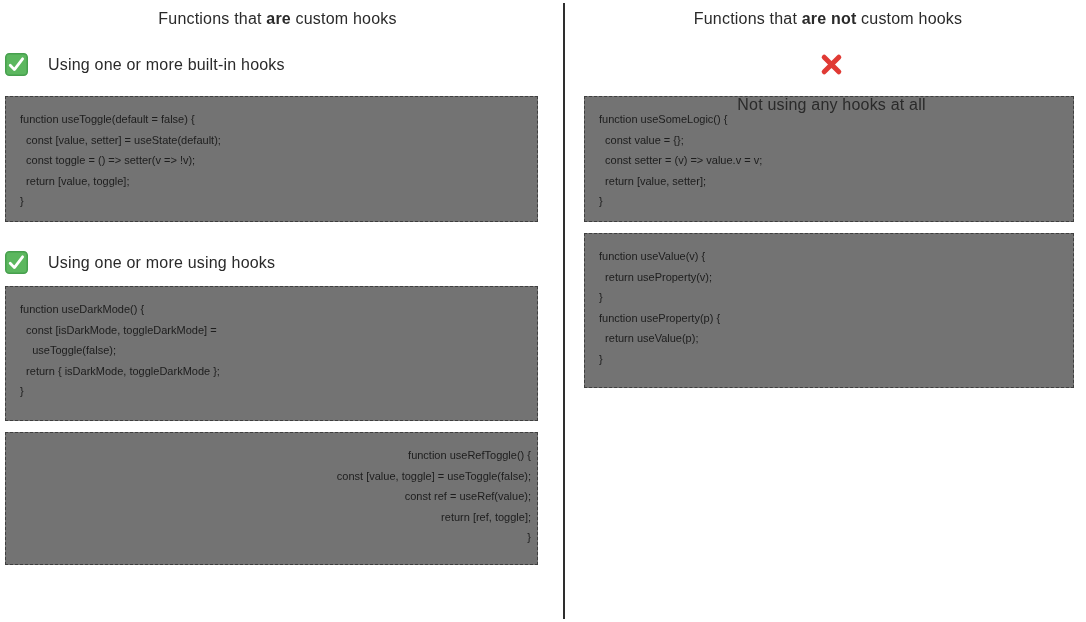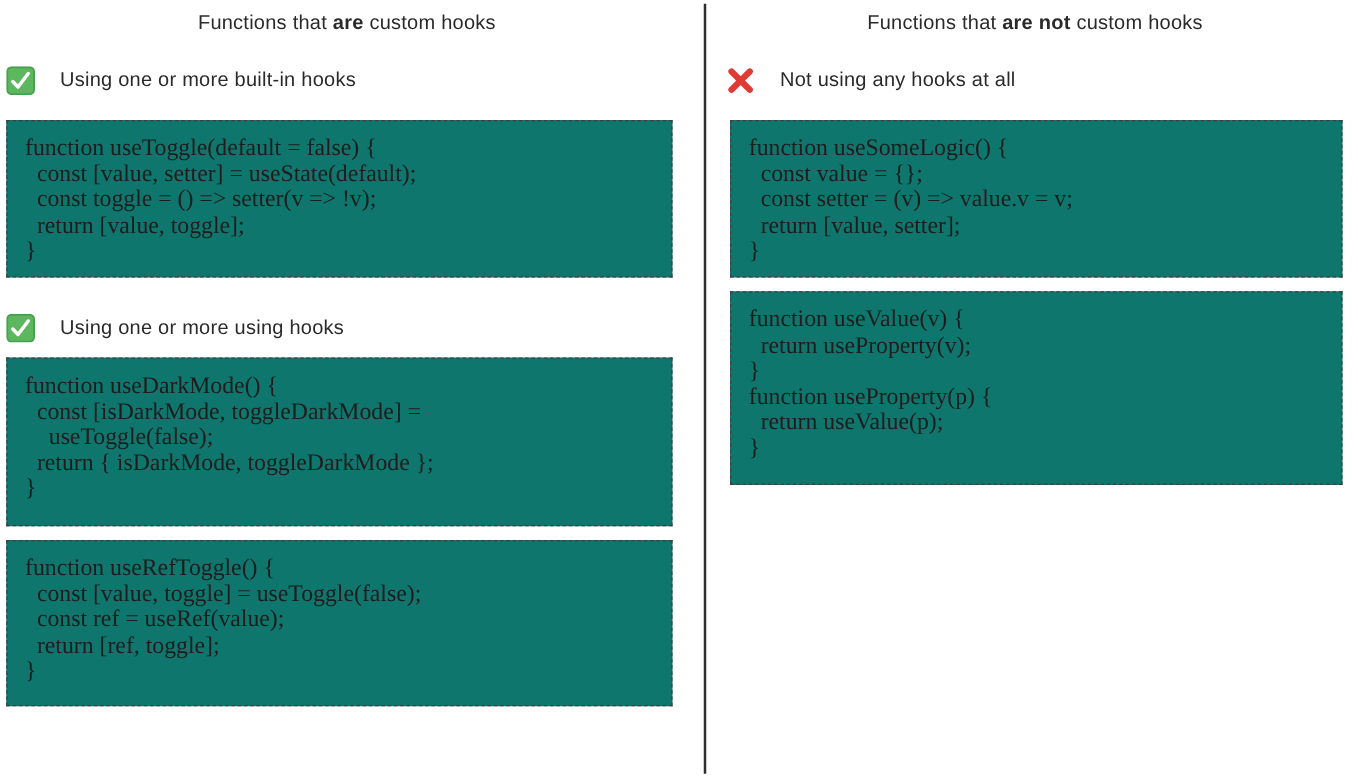--- a/index.html
+++ b/index.html
@@ -30,44 +30,44 @@
   }
   .col-title b { font-weight:700; }
   .heading {
     display:flex; align-items:center; gap:20px;
     height:23px;
     font-size:16px;
     color:#2a2a2a;
     letter-spacing:0.2px;
   }
   .col-left  .heading { margin-left:5px; }
-  .col-right .heading { margin-left:19px; }
+  .col-right .heading { margin-left:19px;flex-direction:column; }
   .icon { width:23px; height:23px; flex:0 0 23px; display:inline-flex; }
   .code {
     margin:0;
     box-sizing:border-box;
     border:1.5px dashed var(--box-border, #3f3f3f);
     padding:12px 6px 0 14px;
-    font-family:Liberation Serif, serif;
-    font-size:19px;
+    font-family:Liberation Sans, sans-serif;
+    font-size:11px;
     line-height:20.5px;
     white-space:pre;
     color:var(--text, #1d1d1d);
-    background:#0f766e;
+    background:#737373;
   }
   .col-left  .code { margin-left:5px;  width:533px; }
   .col-right .code { margin-left:22px; width:490px; }
 
   
   .mt-h1 { margin-top:25px; }
   .l-box1 { margin-top:20px; height:126px; }
   .l-h2   { margin-top:29px; }
   .l-box2 { margin-top:12px; height:135px; }
   .l-h3   { margin-top:22px; }
-  .l-box3 { margin-top:11px; height:133px; }
+  .l-box3 { margin-top:11px; height:133px;text-align:right; }
   .r-box1 { margin-top:20px; height:126px; }
   .r-h2   { margin-top:28px; }
   .r-box2 { margin-top:11px; height:155px; }
 </style>
 </head>
 <body>
 
 <div class="canvas">
 
   <div class="column col-left">

